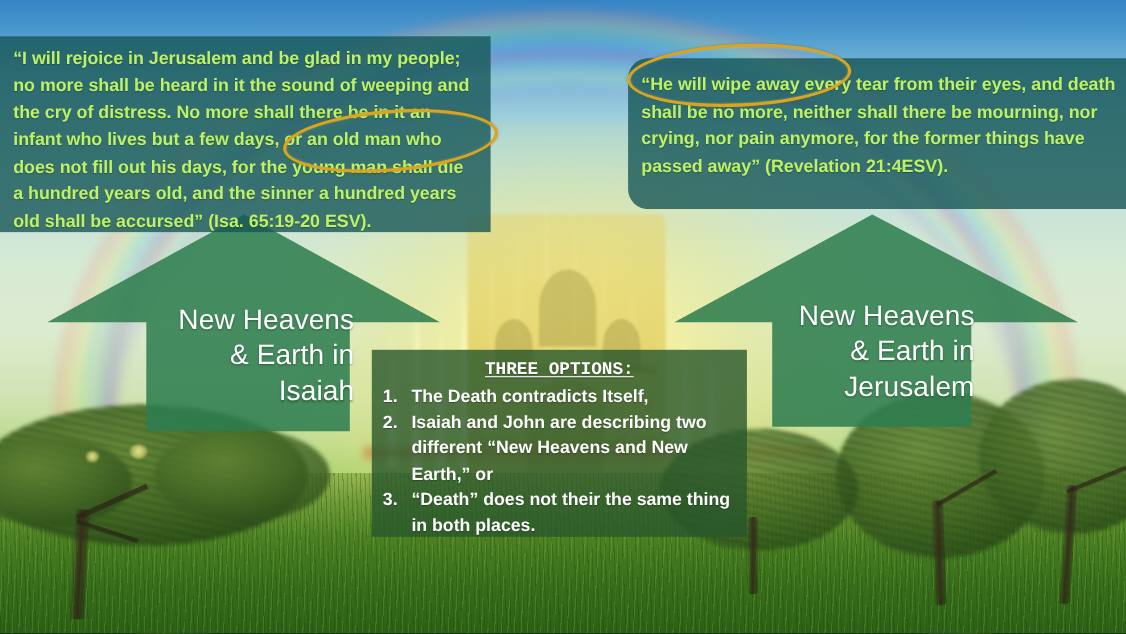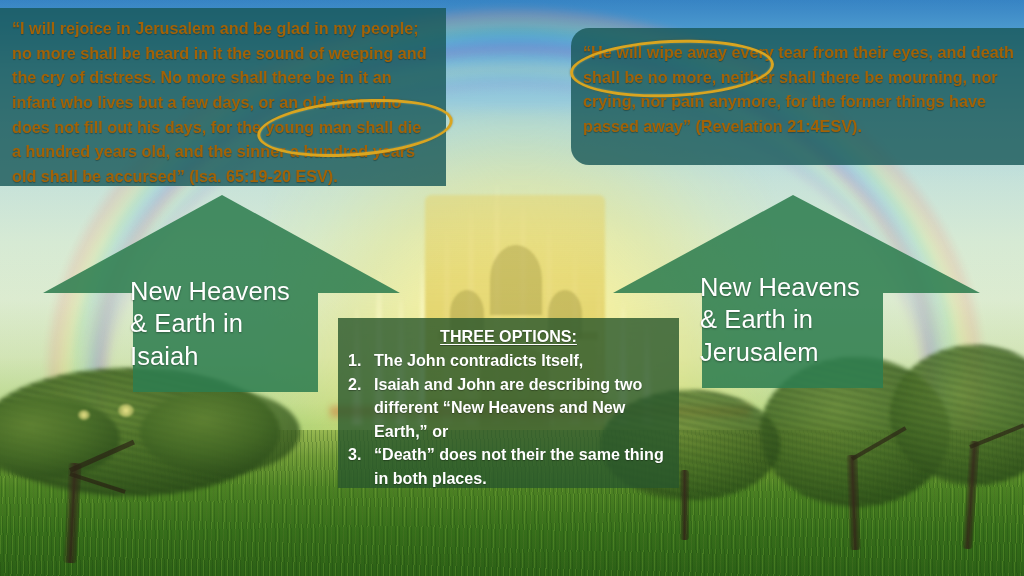--- a/index.html
+++ b/index.html
@@ -242,37 +242,38 @@
 
   
   .arrow-svg { position: absolute; top: 0; left: 0; overflow: visible; }
   .arrow-shape { fill: #2e7d4f; fill-opacity: 0.87; }
 
   .arrow-label {
     position: absolute;
     color: #ffffff;
     font-size: 25.5px;
     line-height: 1.27;
-    text-align: left;
+    text-align: right;
     text-shadow: 0 1px 2px rgba(0,0,0,0.35);
     letter-spacing: 0.1px;
     pointer-events: none;
   }
 
   
   .quote-box {
     position: absolute;
     background: rgba(22,86,86,0.80);
-    color: #a16207;
+    color: #bef264;
     font-weight: bold;
     font-size: 16.2px;
     line-height: 1.52;
     padding: 8px 14px 10px 12px;
     box-sizing: border-box;
     text-shadow: 0 1px 1px rgba(0,0,0,0.28);
+    margin-top: 25px;
   }
   #quote-left {
     left: 0px; top: 8px; width: 446px; height: 178px;
   }
   #quote-right {
     left: 571px; top: 28px; width: 474px; height: 137px;
     padding-top: 12px;
     border-radius: 18px;
   }
 
@@ -286,20 +287,21 @@
     line-height: 1.46;
     padding: 7px 10px 8px 10px;
     box-sizing: border-box;
     text-shadow: 0 1px 1px rgba(0,0,0,0.30);
   }
   #options-title {
     text-align: center;
     text-decoration: underline;
     text-underline-offset: 2px;
     margin-bottom: 1px;
+    font-family: Liberation Mono, monospace;
   }
   .opt-row { display: flex; align-items: flex-start; }
   .opt-num { width: 26px; flex: 0 0 26px; }
   .opt-text { flex: 1 1 auto; }
 
   
   .gold-ellipse {
     position: absolute;
     border: 3.6px solid #d9a520;
     border-radius: 50%;
@@ -402,21 +404,21 @@
 
   <div id="quote-right" class="quote-box">
     <span>“He will wipe away every tear from their eyes, and death shall be no more, neither shall there be mourning, nor crying, nor pain anymore, for the former things have passed away” (Revelation 21:4ESV).</span>
   </div>
 
   <div id="options-box">
     <div id="options-title">THREE OPTIONS:</div>
 
     <div class="opt-row">
       <span class="opt-num">1.</span>
-      <span class="opt-text">The John contradicts Itself,</span>
+      <span class="opt-text">The Death contradicts Itself,</span>
     </div>
     <div class="opt-row">
       <span class="opt-num">2.</span>
       <span class="opt-text">Isaiah and John are describing two different “New   Heavens and New Earth,” or</span>
     </div>
     <div class="opt-row">
       <span class="opt-num">3.</span>
       <span class="opt-text">“Death” does not their the same thing in both places.</span>
     </div>
   </div>

